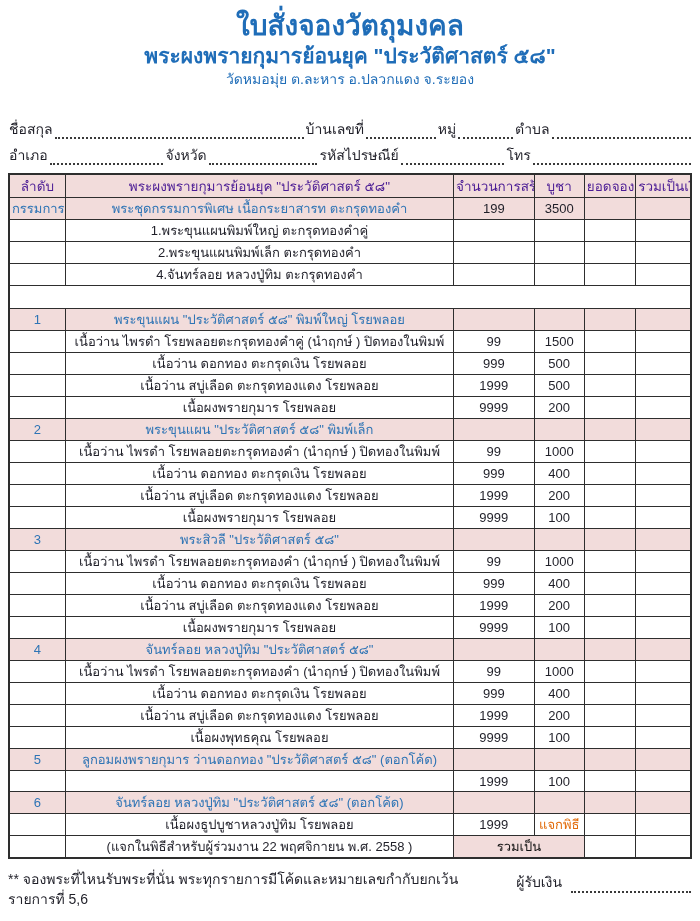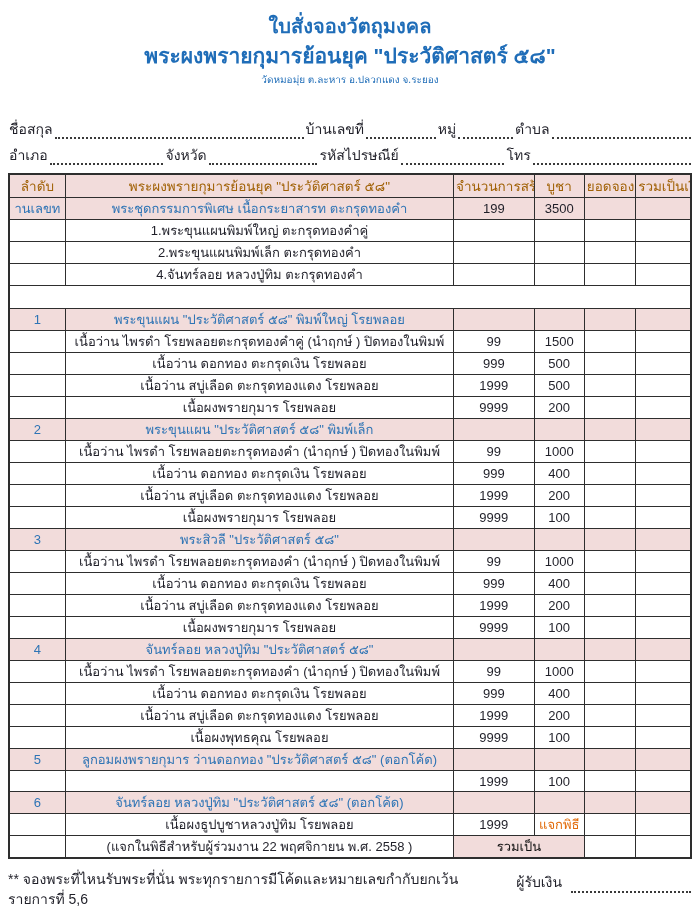--- a/index.html
+++ b/index.html
@@ -6,23 +6,23 @@
   body{
     width:700px;height:921px;overflow:hidden;
     font-family:"Liberation Sans",sans-serif;
     color:#1f1f28;
     -webkit-font-smoothing:antialiased;
   }
   .page{padding:6px 8px 0 8px;position:relative;width:684px;}
 
   
   .title-block{text-align:center;color:#1f6db8;}
-  .doc-title{font-size:20px;font-weight:bold;line-height:32px;margin-top:4px;}
+  .doc-title{font-size:28px;font-weight:bold;line-height:32px;margin-top:4px;}
   .doc-subtitle{font-size:21px;font-weight:bold;line-height:28px;}
-  .doc-temple{font-size:10px;line-height:19px;}
+  .doc-temple{font-size:14px;line-height:19px;}
 
   
   .form-area{margin-top:24px;font-size:14px;}
   .form-line{display:flex;align-items:flex-end;height:26px;line-height:20px;}
   .form-line .lbl{white-space:nowrap;padding:0 1px;}
   .dots{border-bottom:2px dotted #3a3a3a;height:15px;margin:0 1px;}
   .purpose-line{margin-top:10px;font-size:14px;height:24px;}
 
   
   table.order{
@@ -34,21 +34,21 @@
     height:20px;padding:0 2px;overflow:hidden;white-space:nowrap;
     font-weight:normal;vertical-align:middle;
   }
   table.order{border:2px solid #2e2e2e;}
   col.c-no{width:56px;}
   col.c-desc{width:386px;}
   col.c-qty{width:80px;}
   col.c-price{width:50px;}
   col.c-res{width:51px;}
   col.c-amt{width:55px;}
-  thead th{background:#f2dcdb;font-weight:bold;text-align:center;font-size:13.5px;height:22px;color:#a16207;}
+  thead th{background:#f2dcdb;font-weight:bold;text-align:center;font-size:13.5px;height:22px;color:#4c1d95;}
   td.no{text-align:center;}
   td.desc{text-align:center;padding-left:4px;}
   td.qty,td.price{text-align:center;}
   tr.sec td{background:#f2dcdb;}
   tr.sec td.no,tr.sec td.desc{color:#2e74b5;}
   td.orange{color:#e26b0a;}
   td.merged-total{background:#f2dcdb;text-align:center;font-weight:bold;color:#111;}
   tr.emptyrow td{height:22px;}
 
   
@@ -107,21 +107,21 @@
         <th>ลำดับ</th>
         <th>พระผงพรายกุมารย้อนยุค "ประวัติศาสตร์ ๕๘"</th>
         <th>จำนวนการสร้าง</th>
         <th>บูชา</th>
         <th>ยอดจอง</th>
         <th>รวมเป็นเงิน</th>
       </tr>
     </thead>
     <tbody id="order-body">
         <tr class="sec">
-          <td class="no">านเลขท</td>
+          <td class="no">กรรมการ</td>
           <td class="desc">พระชุดกรรมการพิเศษ เนื้อกระยาสารท ตะกรุดทองคำ</td>
           <td class="qty">199</td>
           <td class="price">3500</td>
           <td class=""></td>
           <td class=""></td>
         </tr>
         <tr>
           <td class="no"></td>
           <td class="desc">1.พระขุนแผนพิมพ์ใหญ่ ตะกรุดทองคำคู่</td>
           <td class="qty"></td>

